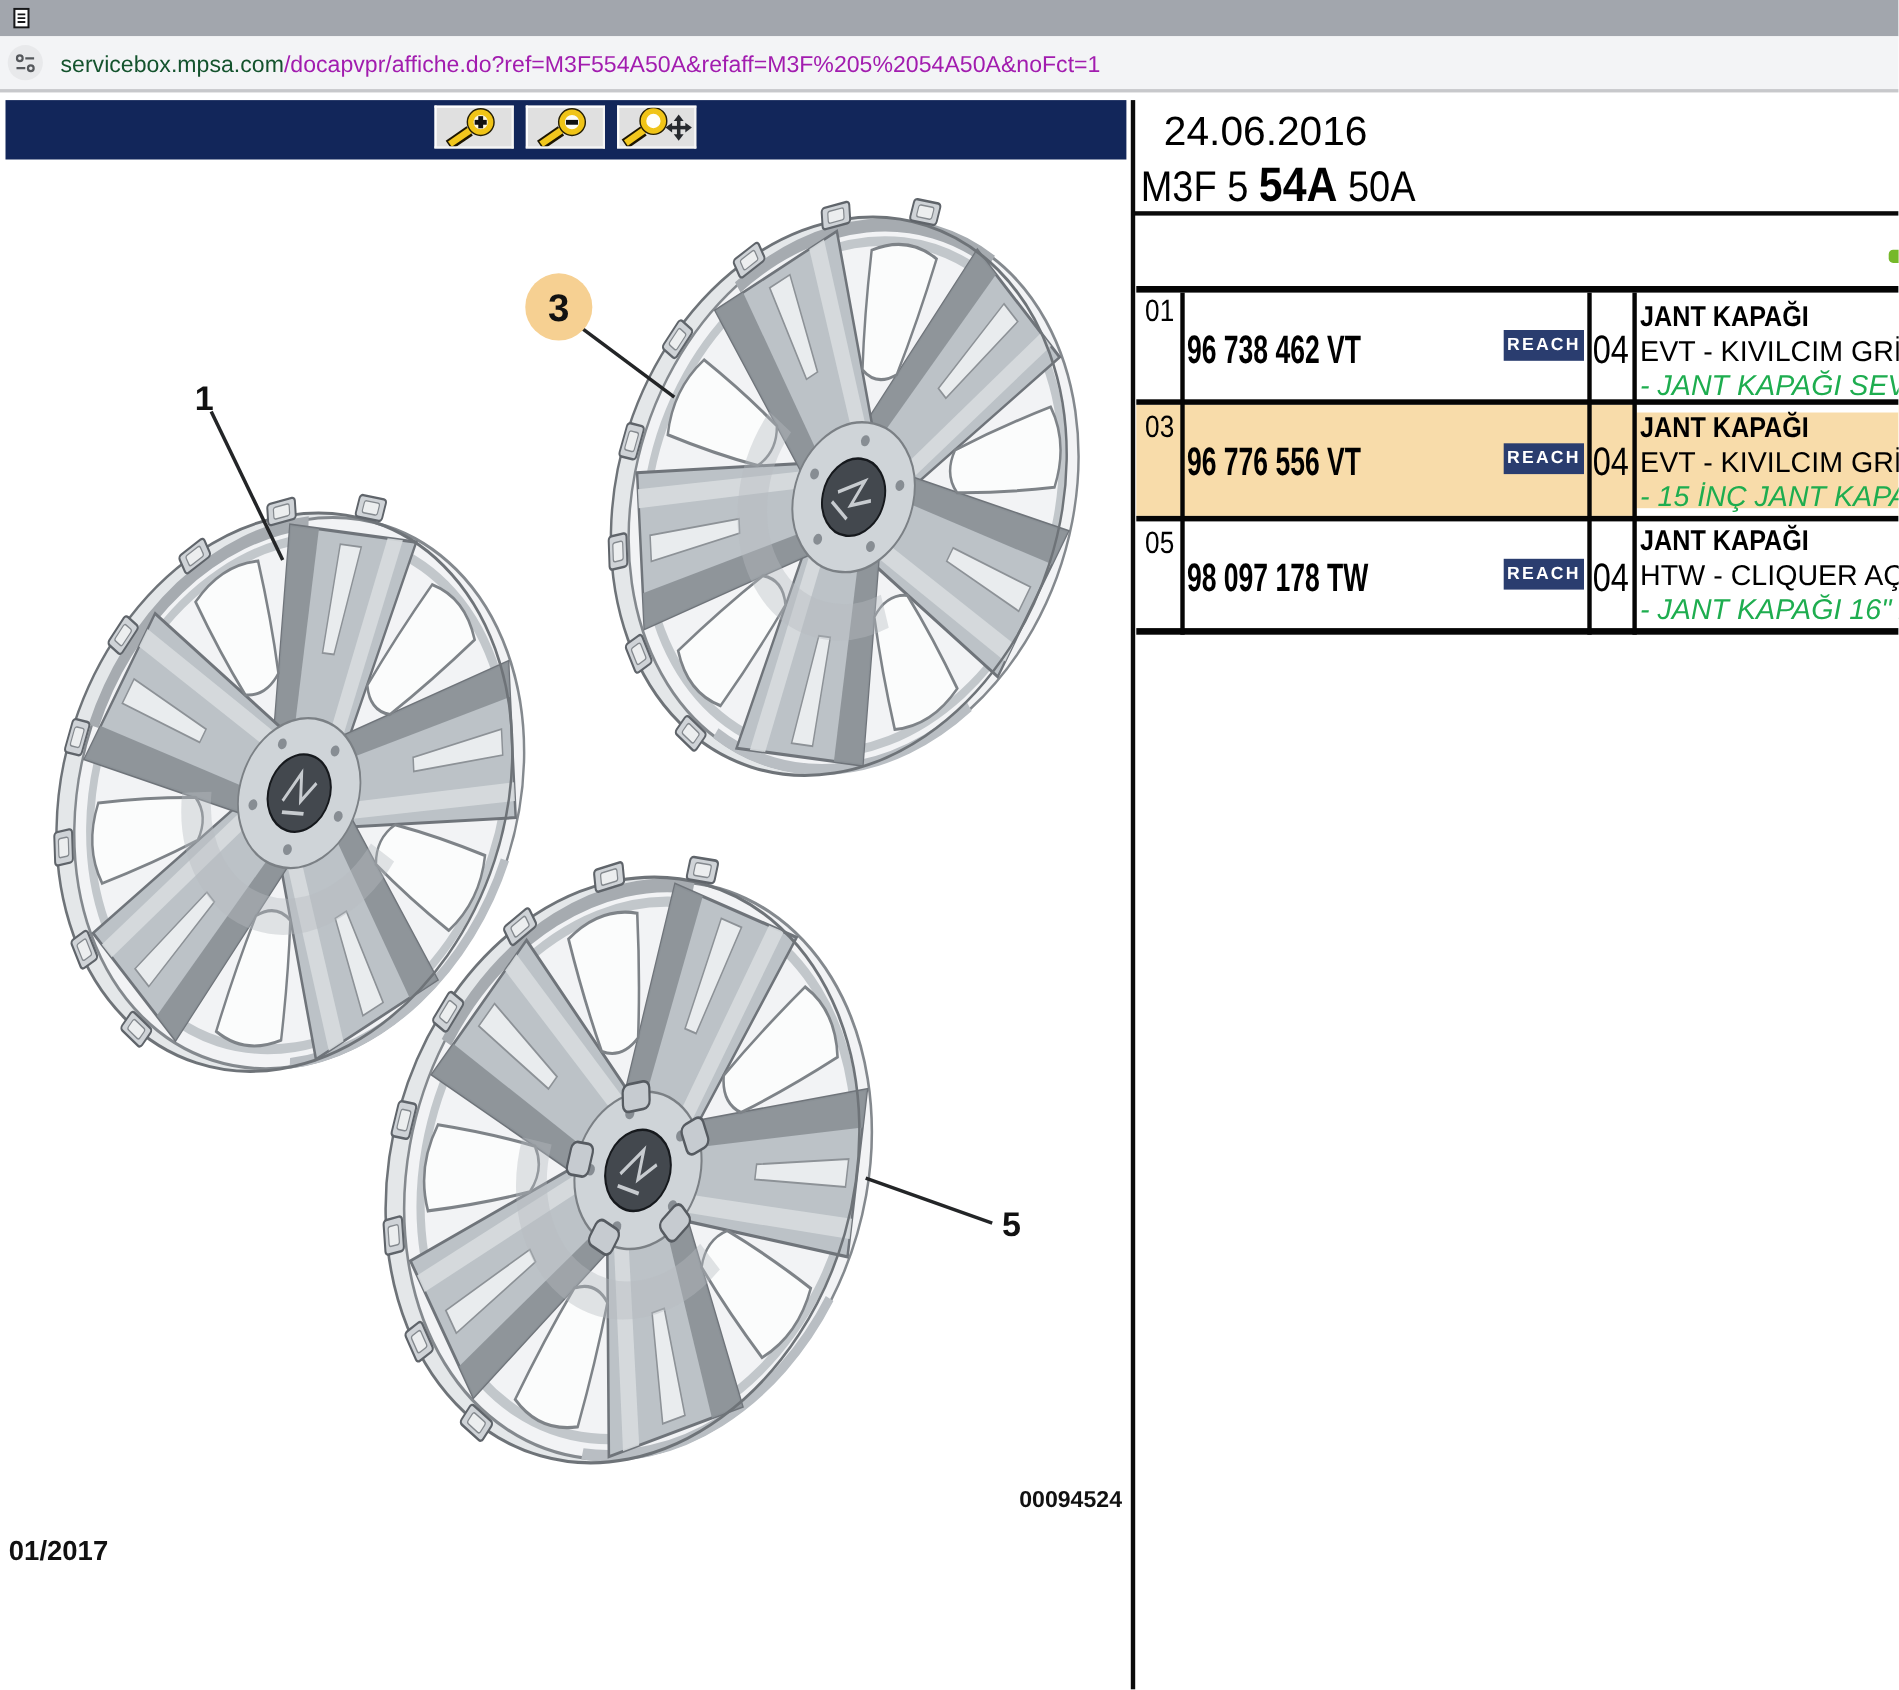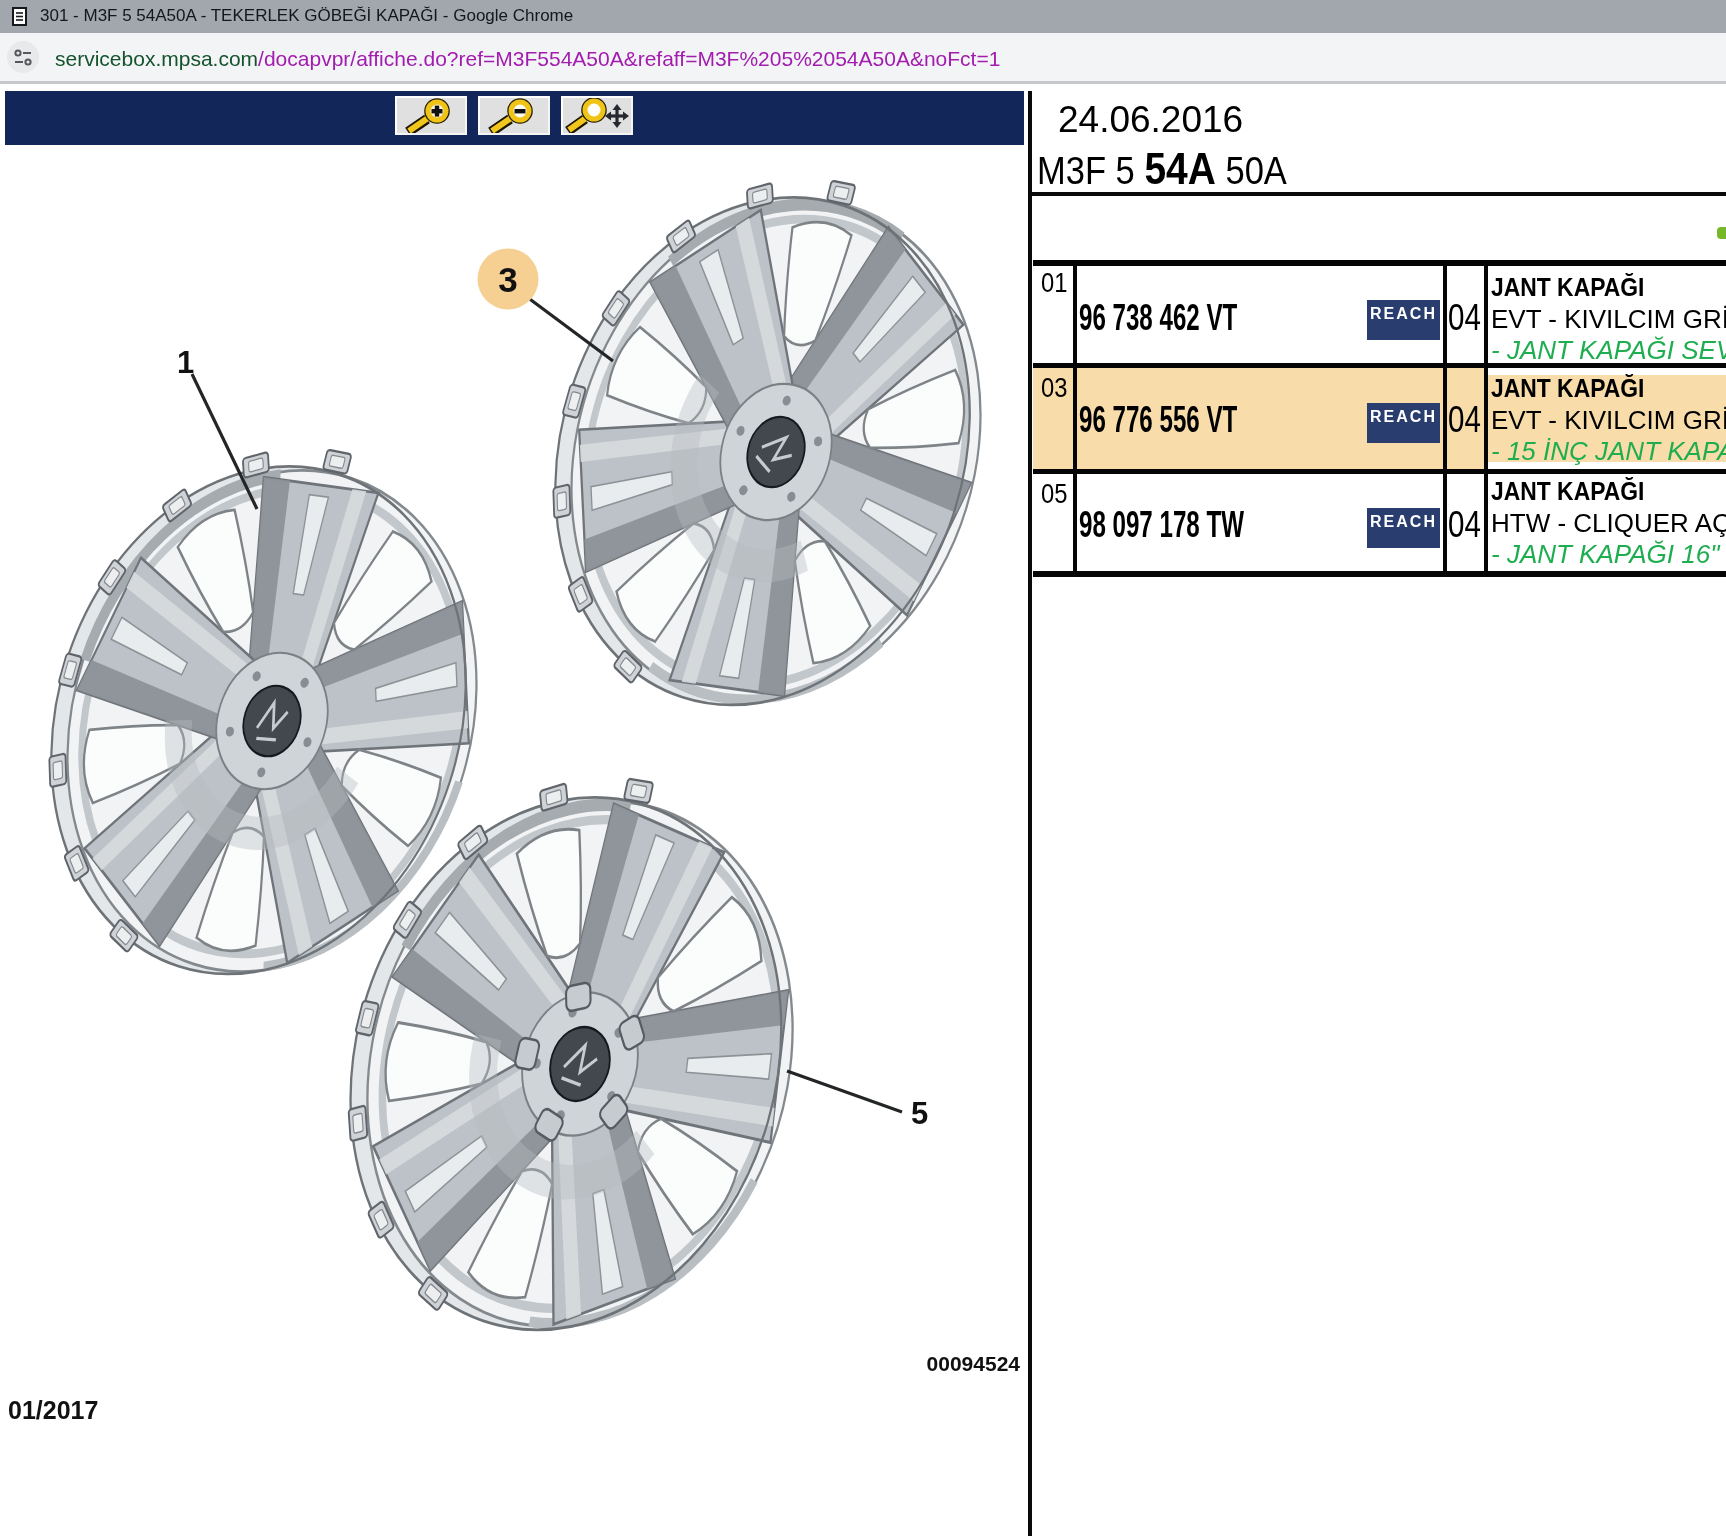--- a/index.html
+++ b/index.html
@@ -25,40 +25,39 @@
   #mref{left:1037px;top:144px;font-size:39px;color:#000;transform:scaleX(0.885);transform-origin:left top;}
   #mref b{font-size:44px;}
   #lineA{left:1030px;top:192px;width:696px;height:4px;background:#0a0a0a;}
   #greendot{left:1717px;top:227px;width:14px;height:12px;background:#76b82a;border-radius:4px;}
   .hline{left:1033px;width:693px;height:5px;background:#050505;}
   .vl{top:266px;width:4px;height:311px;background:#050505;}
   .rowbg{left:1033px;width:693px;}
   .orange{background:#f8dcaa;}
   .num{font-size:28px;color:#000;left:1041px;transform:scaleX(0.85);transform-origin:left top;}
   .pn{font-size:36px;font-weight:bold;color:#000;left:1079px;transform:scaleX(0.67);transform-origin:left top;}
-  .reach{width:73px;height:40px;background:#2a3d6f;color:#fff;font-weight:bold;
+  .reach{width:73px;height:28px;background:#2a3d6f;color:#fff;font-weight:bold;
          letter-spacing:2px;text-align:center;line-height:28px;left:1367px;font-size:16px;}
   .qty{font-size:36px;color:#000;left:1448px;transform:scaleX(0.82);transform-origin:left top;}
   .desc{left:1491px;font-size:26px;line-height:31.5px;color:#000;white-space:nowrap;}
   .desc .b1{display:inline-block;transform:scaleX(0.88);transform-origin:left top;font-weight:bold;}
   .desc .g{color:#1ead4f;font-style:italic;}
   
   #foot1{left:8px;top:1352px;font-size:25px;font-weight:bold;color:#111;margin-top:44px;}
   #foot2{left:908px;top:1352px;width:112px;text-align:right;font-size:21px;font-weight:bold;color:#111;}
 </style>
 </head>
 <body>
  <div class="abs" id="titlebar">
    <svg class="abs" style="left:12px;top:7px" width="15" height="19" viewBox="0 0 15 19">
      <rect x="1" y="1" width="13" height="17" fill="#fff" stroke="#17181a" stroke-width="2"></rect>
      <line x1="4" y1="6" x2="11" y2="6" stroke="#17181a" stroke-width="1.6"></line>
      <line x1="4" y1="9.5" x2="11" y2="9.5" stroke="#17181a" stroke-width="1.6"></line>
      <line x1="4" y1="13" x2="11" y2="13" stroke="#17181a" stroke-width="1.6"></line>
    </svg>
-   <div class="abs" id="titletext">301 - M3F 5 54A50A - TEKERLEK GÖBEĞİ KAPAĞI - Google Chrome</div>
  </div>
  <div class="abs" id="urlbar">
    <div class="abs" id="urlcircle"></div>
    <svg class="abs" style="left:14px;top:15px" width="19" height="19" viewBox="0 0 19 19">
      <g stroke="#55585c" stroke-width="2" fill="none">
        <circle cx="4" cy="5" r="2.6"></circle>
        <line x1="9" y1="5" x2="17" y2="5"></line>
        <line x1="1" y1="14" x2="9" y2="14"></line>
        <circle cx="14" cy="14" r="2.6"></circle>
      </g>

